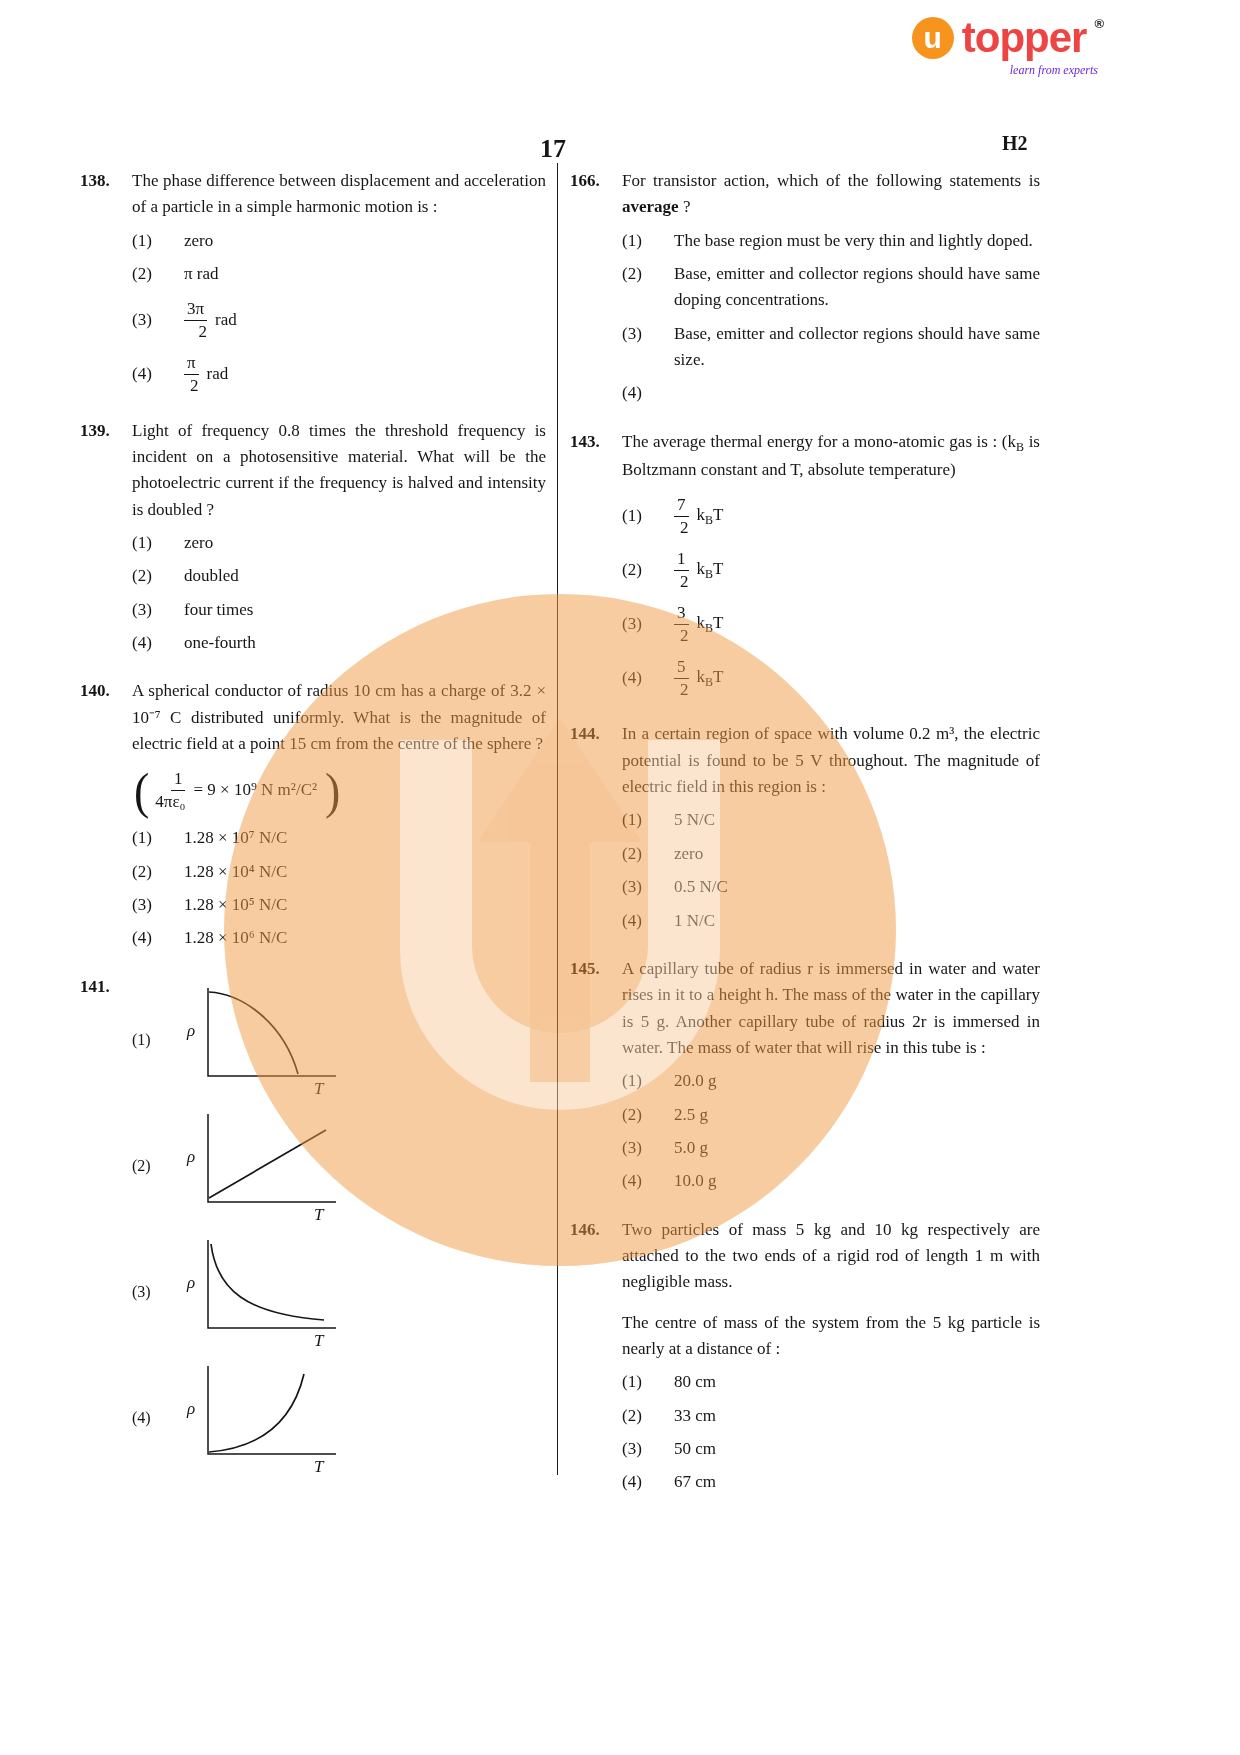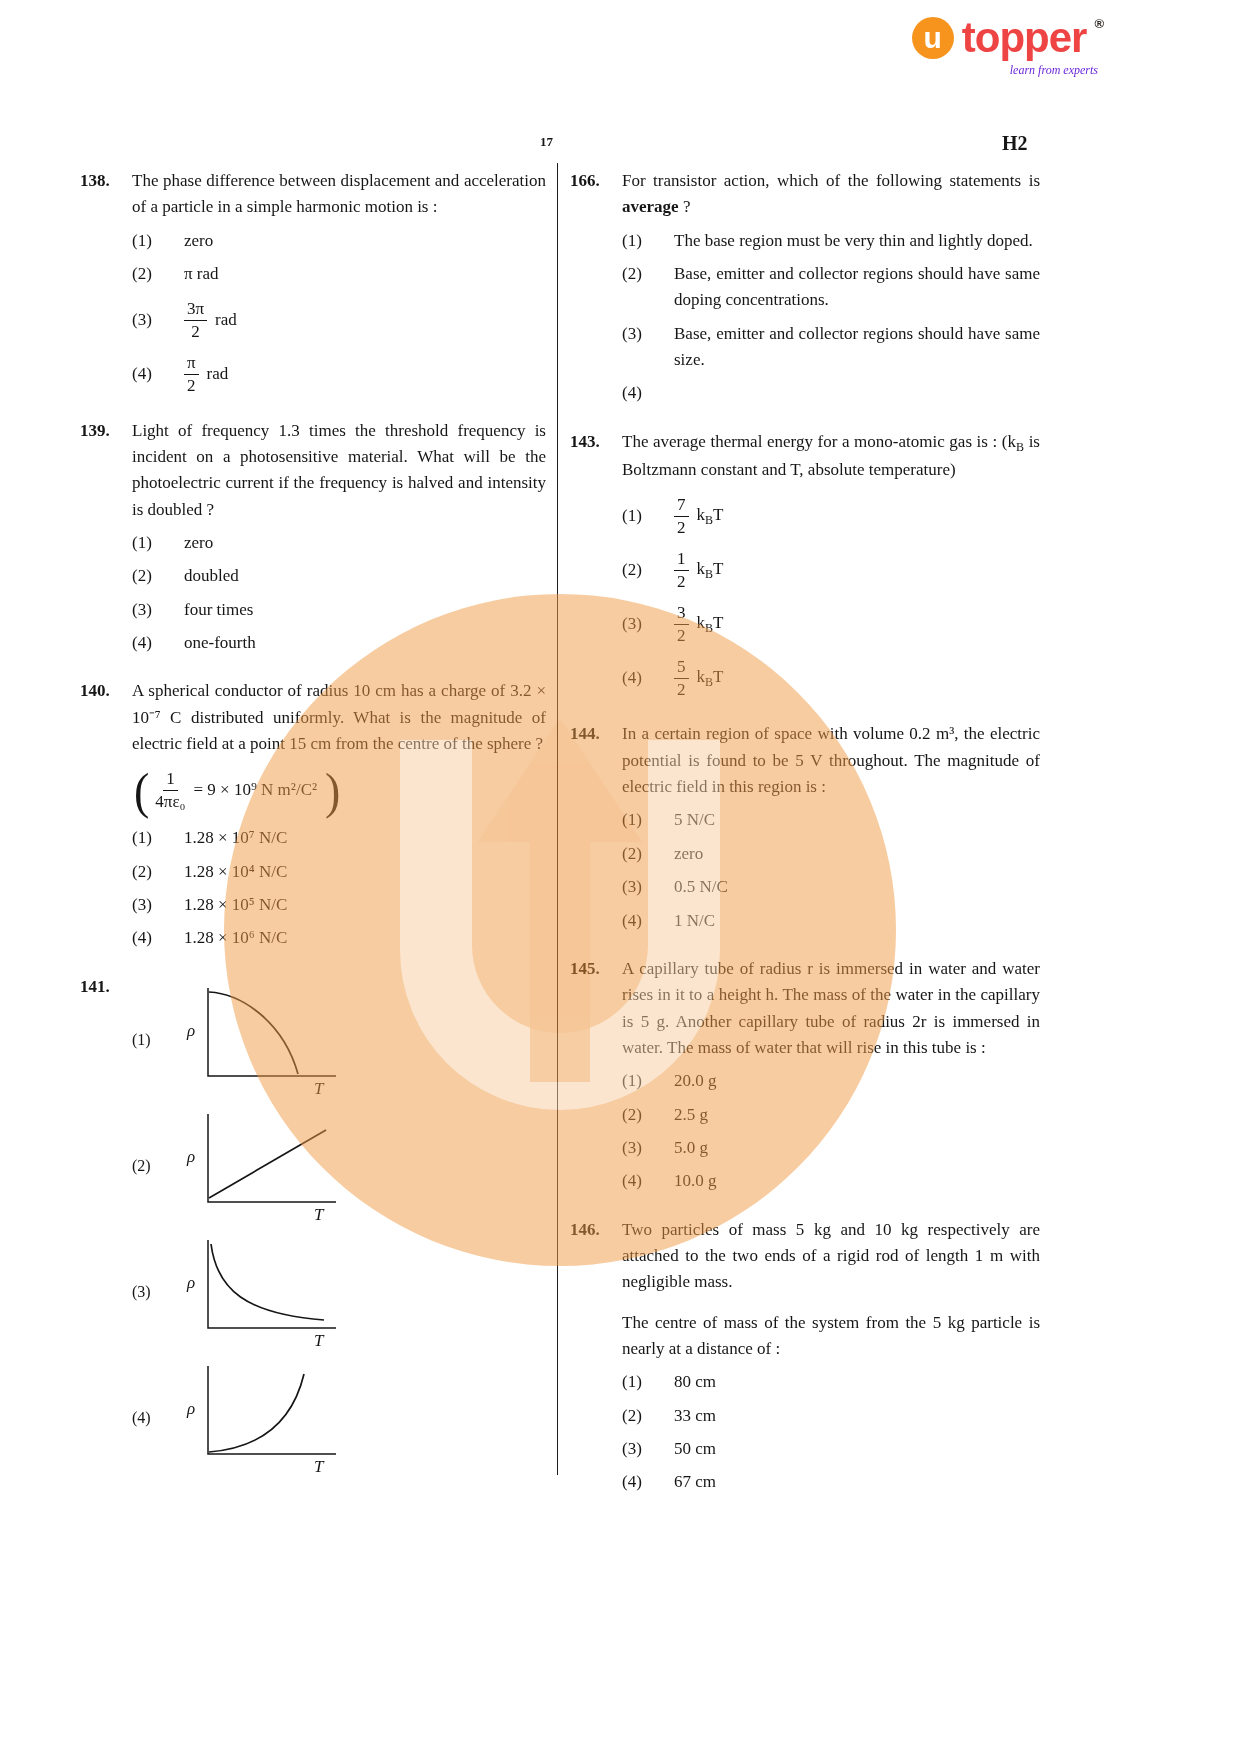--- a/index.html
+++ b/index.html
@@ -9,42 +9,42 @@
 
   
   .brand { position:absolute; top:14px; right:136px; text-align:right; }
   .brand-row { display:flex; align-items:center; gap:8px; justify-content:flex-end; }
   .brand-icon { width:42px; height:42px; border-radius:50%; background:#f7941e; color:#fff;
     display:flex; align-items:center; justify-content:center; font:700 30px "Liberation Sans", sans-serif; }
   .brand-name { font:700 42px "Liberation Sans", sans-serif; color:#ef4444; letter-spacing:-1px; }
   .brand-reg { font:700 13px "Liberation Sans", sans-serif; color:#27211e; align-self:flex-start; margin-top:2px; }
   .brand-tagline { font-style:italic; font-size:12px; color:#6d28d9; margin-top:1px; padding-right:6px; }
 
-  .page-number { position:absolute; left:540px; top:134px; font-weight:700; font-size:13px; }
+  .page-number { position:absolute; left:540px; top:134px; font-weight:700; font-size:26px; }
   .page-code { position:absolute; left:1002px; top:132px; font-weight:700; font-size:20px; }
 
   .divider { position:absolute; left:557px; top:163px; width:1.4px; height:1312px; background:#1c1c1c; }
 
   .col { position:absolute; top:168px; }
   .col-left { left:80px; width:466px; }
   .col-right { left:570px; width:470px; }
 
   .q { display:flex; margin-bottom:22px; }
   .qno { flex:0 0 52px; font-weight:700; font-size:17px; line-height:1.55; }
   .qbody { flex:1 1 auto; min-width:0; }
   .qtext { text-align:justify; font-size:17px; line-height:1.55; }
   .qtext + .qtext { margin-top:14px; }
   .qtext b { font-weight:700; }
   sub { font-size:12px; }
 
   .opt { display:flex; font-size:17px; line-height:1.55; margin-top:7px; }
   .olabel { flex:0 0 52px; }
   .otext { flex:1 1 auto; text-align:justify; }
 
-  .frac { display:inline-flex; flex-direction:column; align-items:center; line-height:1.15; }
+  .frac { display:inline-flex; flex-direction:column; align-items:flex-end; line-height:1.15; }
   .fnum { padding:0 3px 1px; border-bottom:1.3px solid #161616; }
   .fden { padding-top:1px; }
   .frac-opt { align-items:center; margin-top:12px; }
   .fsuf, .kbt { margin-left:8px; }
   .kbt sub { font-size:12px; }
 
   .formula { display:flex; align-items:center; margin:12px 0 14px 2px; font-size:17px; }
   .paren { font-size:46px; font-weight:400; line-height:0.9; transform:scaleY(1.1); }
   .formula .frac { margin:0 6px; }
   .rhs { margin:0 8px 0 2px; }
@@ -105,21 +105,21 @@
               <span class="fden">2</span>
             </span>
           <span class="fsuf">rad</span>
         </div>
       </div>
     </div>
 
     <div class="q">
       <div class="qno">139.</div>
       <div class="qbody">
-        <div class="qtext">Light of frequency 1.3 times the threshold frequency is incident on a photosensitive material. What will be the photoelectric current if the frequency is halved and intensity is doubled ?</div>
+        <div class="qtext">Light of frequency 0.8 times the threshold frequency is incident on a photosensitive material. What will be the photoelectric current if the frequency is halved and intensity is doubled ?</div>
         <div class="opt">
             <span class="olabel">(1)</span>
             <span class="otext">zero</span>
           </div>
         <div class="opt">
             <span class="olabel">(2)</span>
             <span class="otext">doubled</span>
           </div>
         <div class="opt">
             <span class="olabel">(3)</span>

